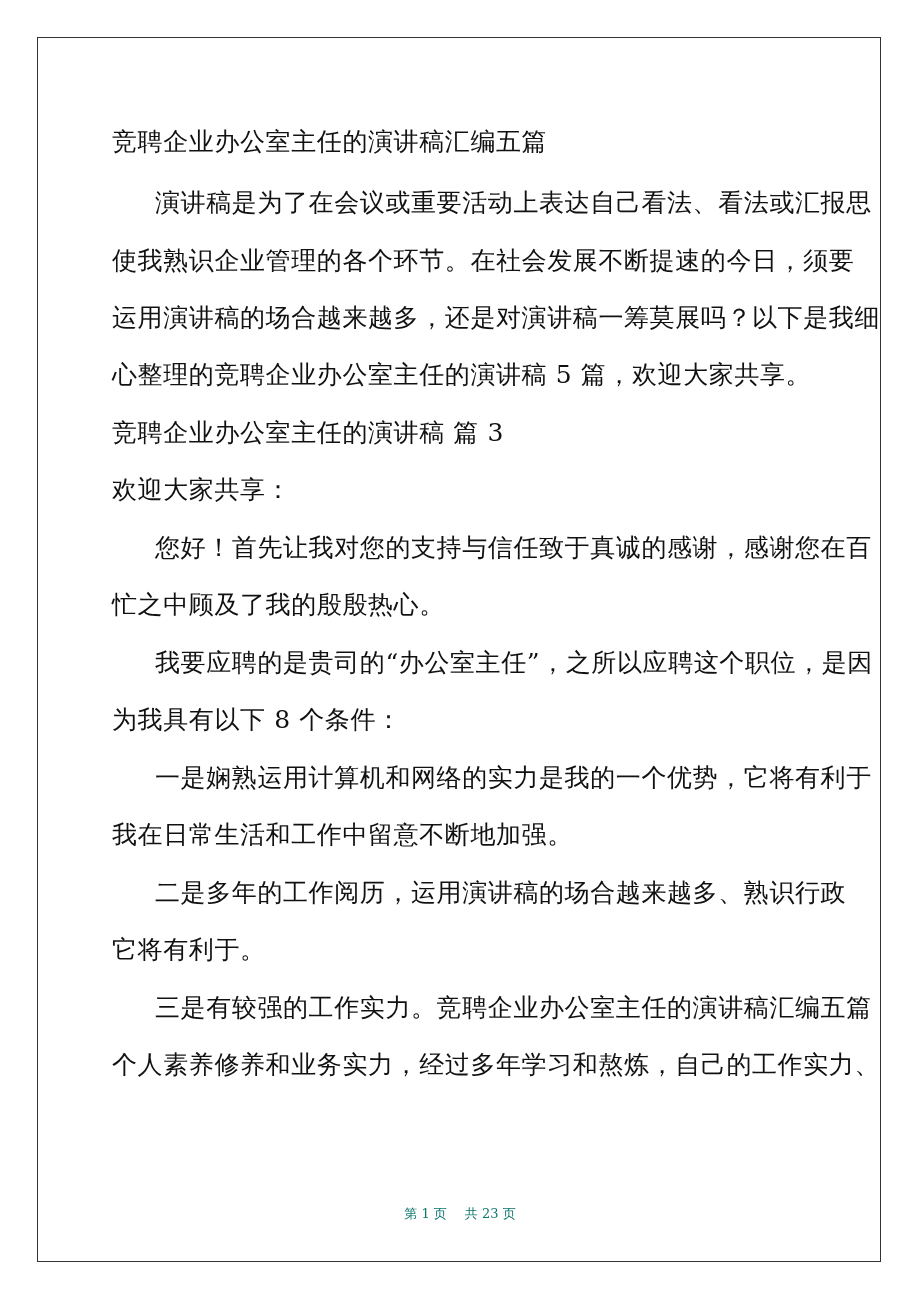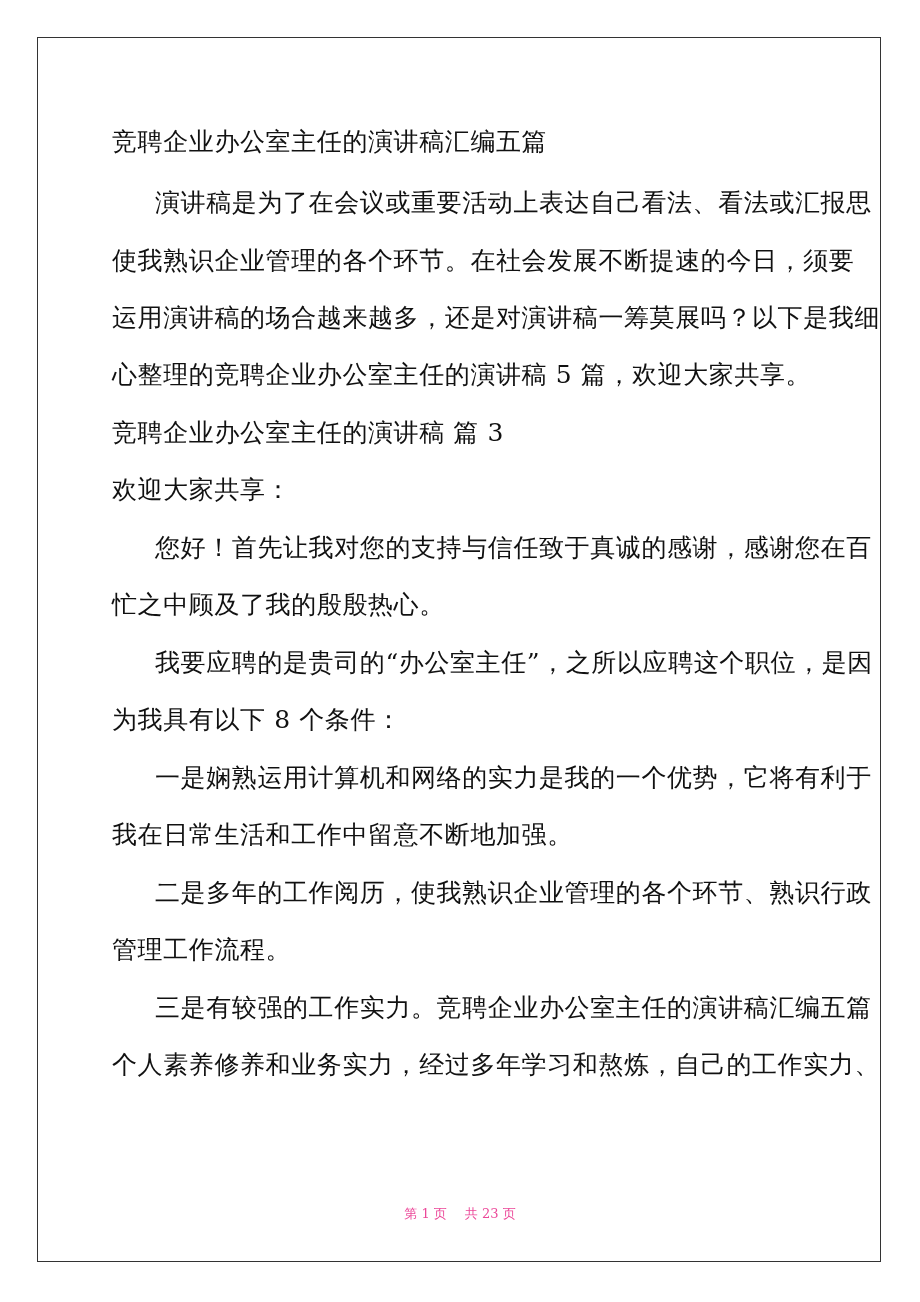--- a/index.html
+++ b/index.html
@@ -39,21 +39,21 @@
       line-height: 30px;
     }
     .indent { left: 43px; }
     .footer {
       position: absolute;
       top: 1204px;
       left: 0;
       width: 920px;
       text-align: center;
       font-size: 13px;
-      color: #ec4899;
+      color: #0f766e;
       line-height: 20px;
     }
     .footer span { display: inline-block; }
     .footer .gap { width: 18px; }
   </style>
 </head>
 <body>
 
 <div class="page-frame"></div>
 
@@ -64,21 +64,21 @@
   <div class="line" style="top:183px">运用演讲稿的场合越来越多，还是对演讲稿一筹莫展吗？以下是我细</div>
   <div class="line" style="top:240px">心整理的竞聘企业办公室主任的演讲稿 5 篇，欢迎大家共享。</div>
   <div class="line" style="top:298px">竞聘企业办公室主任的演讲稿  篇 3</div>
   <div class="line" style="top:355px">欢迎大家共享：</div>
   <div class="line indent" style="top:413px">您好！首先让我对您的支持与信任致于真诚的感谢，感谢您在百</div>
   <div class="line" style="top:470px">忙之中顾及了我的殷殷热心。</div>
   <div class="line indent" style="top:528px">我要应聘的是贵司的“办公室主任”，之所以应聘这个职位，是因</div>
   <div class="line" style="top:585px">为我具有以下 8 个条件：</div>
   <div class="line indent" style="top:643px">一是娴熟运用计算机和网络的实力是我的一个优势，它将有利于</div>
   <div class="line" style="top:700px">我在日常生活和工作中留意不断地加强。</div>
-  <div class="line indent" style="top:758px">二是多年的工作阅历，使我熟识企业管理的各个环节、熟识行政</div>
-  <div class="line" style="top:815px">管理工作流程。</div>
+  <div class="line indent" style="top:758px">二是多年的工作阅历，运用演讲稿的场合越来越多、熟识行政</div>
+  <div class="line" style="top:815px">它将有利于。</div>
   <div class="line indent" style="top:873px">三是有较强的工作实力。竞聘企业办公室主任的演讲稿汇编五篇</div>
   <div class="line" style="top:930px">个人素养修养和业务实力，经过多年学习和熬炼，自己的工作实力、</div>
 </div>
 
 <div class="footer">
   <span>第 1 页</span><span class="gap"></span><span>共 23 页</span>
 </div>
 
 </body></html>

